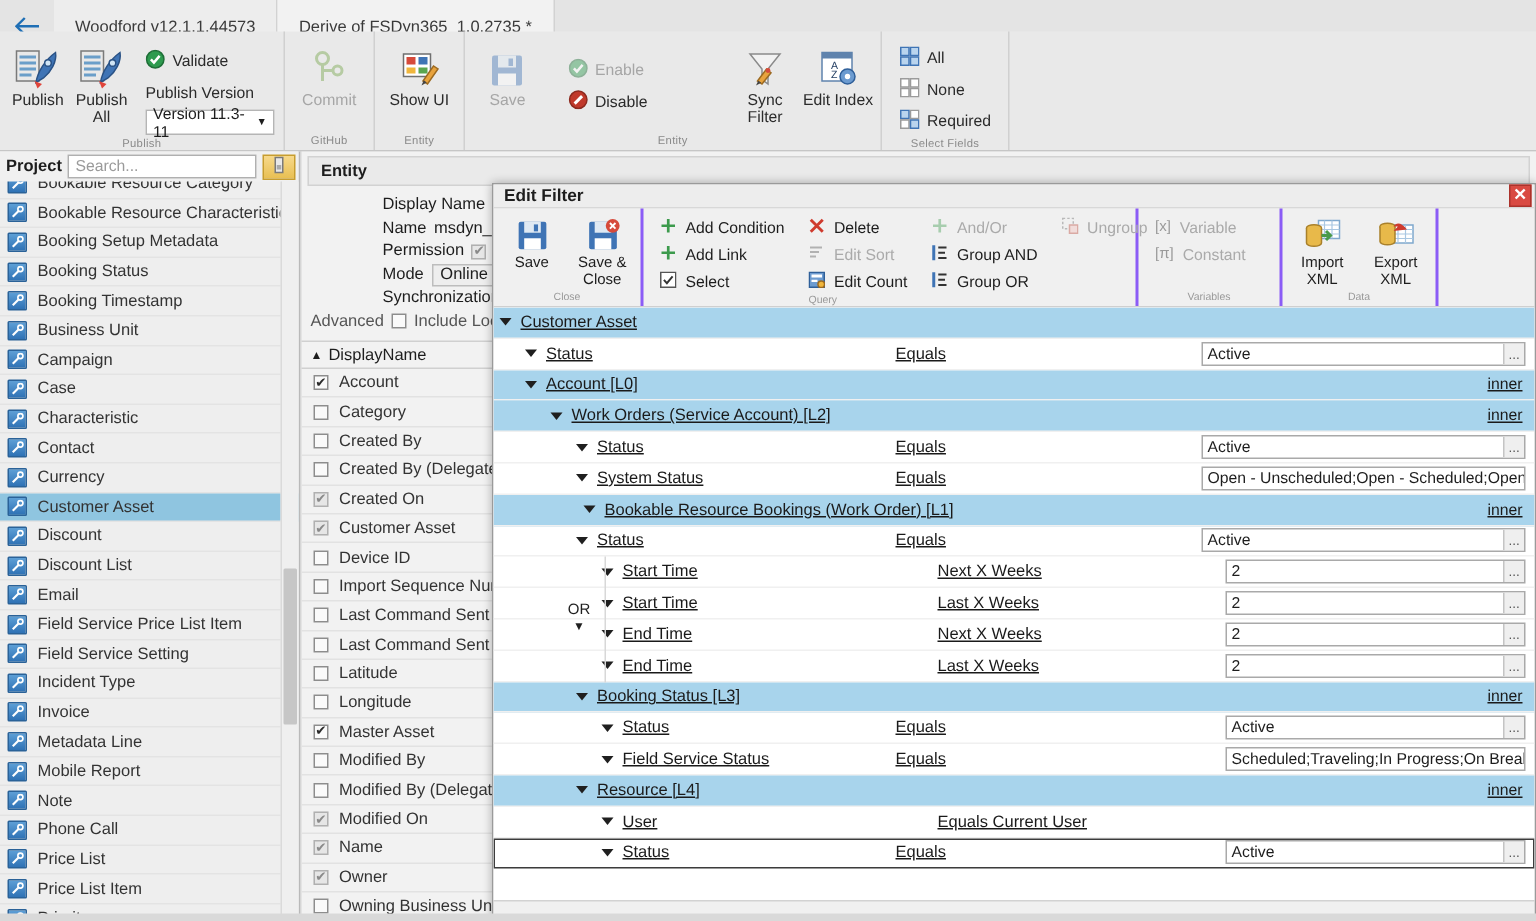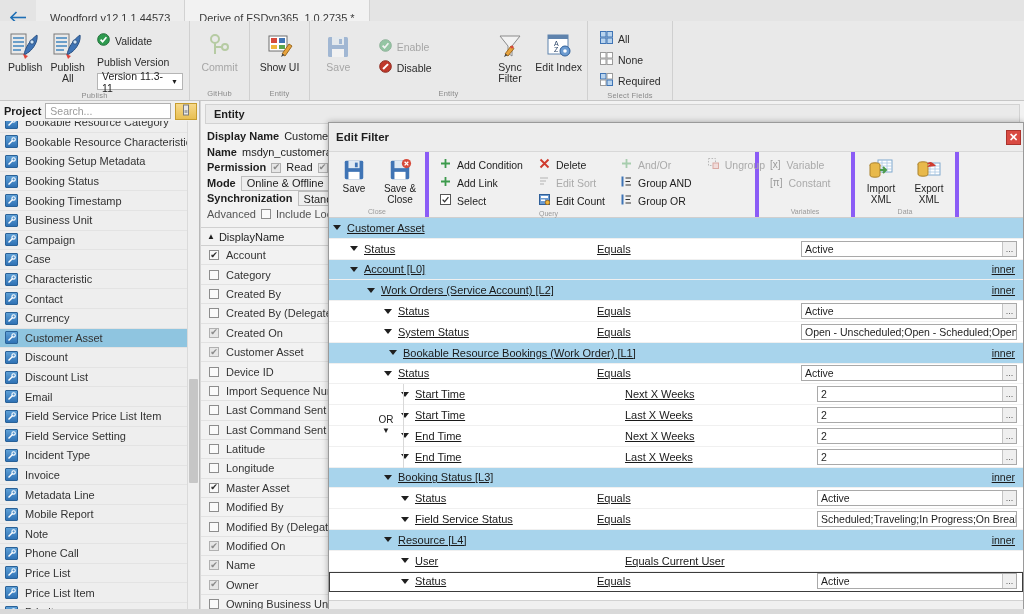--- a/index.html
+++ b/index.html
@@ -96,45 +96,45 @@
   
   .entity {
     position: absolute; left: 201px; top: 101px; right: 0; bottom: 0; background: #f2f2f2;
   }
   .entity-title {
     margin: 3px 4px 0 4px; height: 20px; background: #eaeaea; border: 1px solid #d2d2d2;
     display: flex; align-items: center; padding-left: 8px; font-weight: bold; font-size: 11px;
   }
   .entity-meta { padding: 5px 0 2px 6px; font-size: 11px; line-height: 15.5px; }
   .mrow { display: flex; align-items: center; gap: 5px; white-space: nowrap; }
-  .mrow b { font-weight: bold; }
+  .mrow b { font-weight: normal; margin-left: 48px; }
   .mbox { border:1px solid #bdbdbd; background:#eeeeee; padding:0 5px; height:15px; line-height:14px; display:flex; align-items:center; gap:5px;}
   .cbx { width: 10px; height: 10px; border: 1px solid #8d8d8d; background: #fafafa; display:inline-flex; align-items:center; justify-content:center; flex:0 0 10px;}
   .cbx.on::after { content:"✔"; font-size: 9px; line-height: 9px; color:#2b2b2b; }
   .cbx.ro { background:#e6e6e6; border-color:#b0b0b0; }
   .cbx.ro.on::after { color:#8a8a8a; }
   .fldhdr { margin-top: 3px; border-top:1px solid #d0d0d0; border-bottom:1px solid #d0d0d0; height:19px; display:flex; align-items:center; gap:4px; padding-left:6px; font-size:11px;}
   .fldrow { display:flex; align-items:center; gap:7px; height:19.4px; padding-left:8px; border-bottom:1px solid #e2e2e2; font-size:11px; color:#333;}
 
   
   .dlg {
     position: absolute; left: 328px; top: 122px; width: 696px; height: 492px;
     background: #f0f0f0; border: 1px solid #9a9a9a; box-shadow: 0 0 6px rgba(0,0,0,.3);
     display: flex; flex-direction: column;
   }
   .dlg-title {
-    height: 29px; background: #ededed; border-bottom: 1px solid #d8d8d8;
+    height: 16px; background: #ededed; border-bottom: 1px solid #d8d8d8;
     display: flex; align-items: center; padding: 0 2px 0 7px; font-weight: bold; font-size: 11.5px;
   }
   .dlg-close {
     margin-left: auto; width: 15px; height: 15px; background: #d94a42; border: 1px solid #ab332c;
     color: #fff; font-size: 11px; line-height: 13px; text-align: center; font-weight: bold;
   }
   .dlg-ribbon { height: 66px; background: #f0f0f0; border-bottom: 1px solid #cfcfcf; display: flex; }
-  .dgroup { position: relative; display: flex; flex-direction: column; border-right: 4px solid #8b5cf6; padding: 2px 4px 0 4px; }
+  .dgroup { position: relative; display: flex; flex-direction: column; border-right: 2px solid #8b5cf6; padding: 2px 4px 0 4px; }
   .dgroup-body { display: flex; flex: 1; }
   .dgroup-label { text-align: center; font-size: 7px; color: #999; height: 10px; line-height: 10px; }
   .dbig { width: 48px; display: flex; flex-direction: column; align-items: center; padding-top: 2px; }
   .dbig .ic { height: 26px; display: flex; align-items: flex-end; }
   .dbig .lbl { font-size: 10px; text-align: center; line-height: 10.5px; margin-top: 2px; }
   .dcol { display: flex; flex-direction: column; padding: 2px 6px 0 4px; gap: 1px; }
   .drow { display: flex; align-items: center; gap: 6px; height: 17px; padding: 0 3px; }
   .drow .lbl { font-size: 10.5px; white-space: nowrap; }
   .drow.dis .lbl { color: #aaa; }
 

